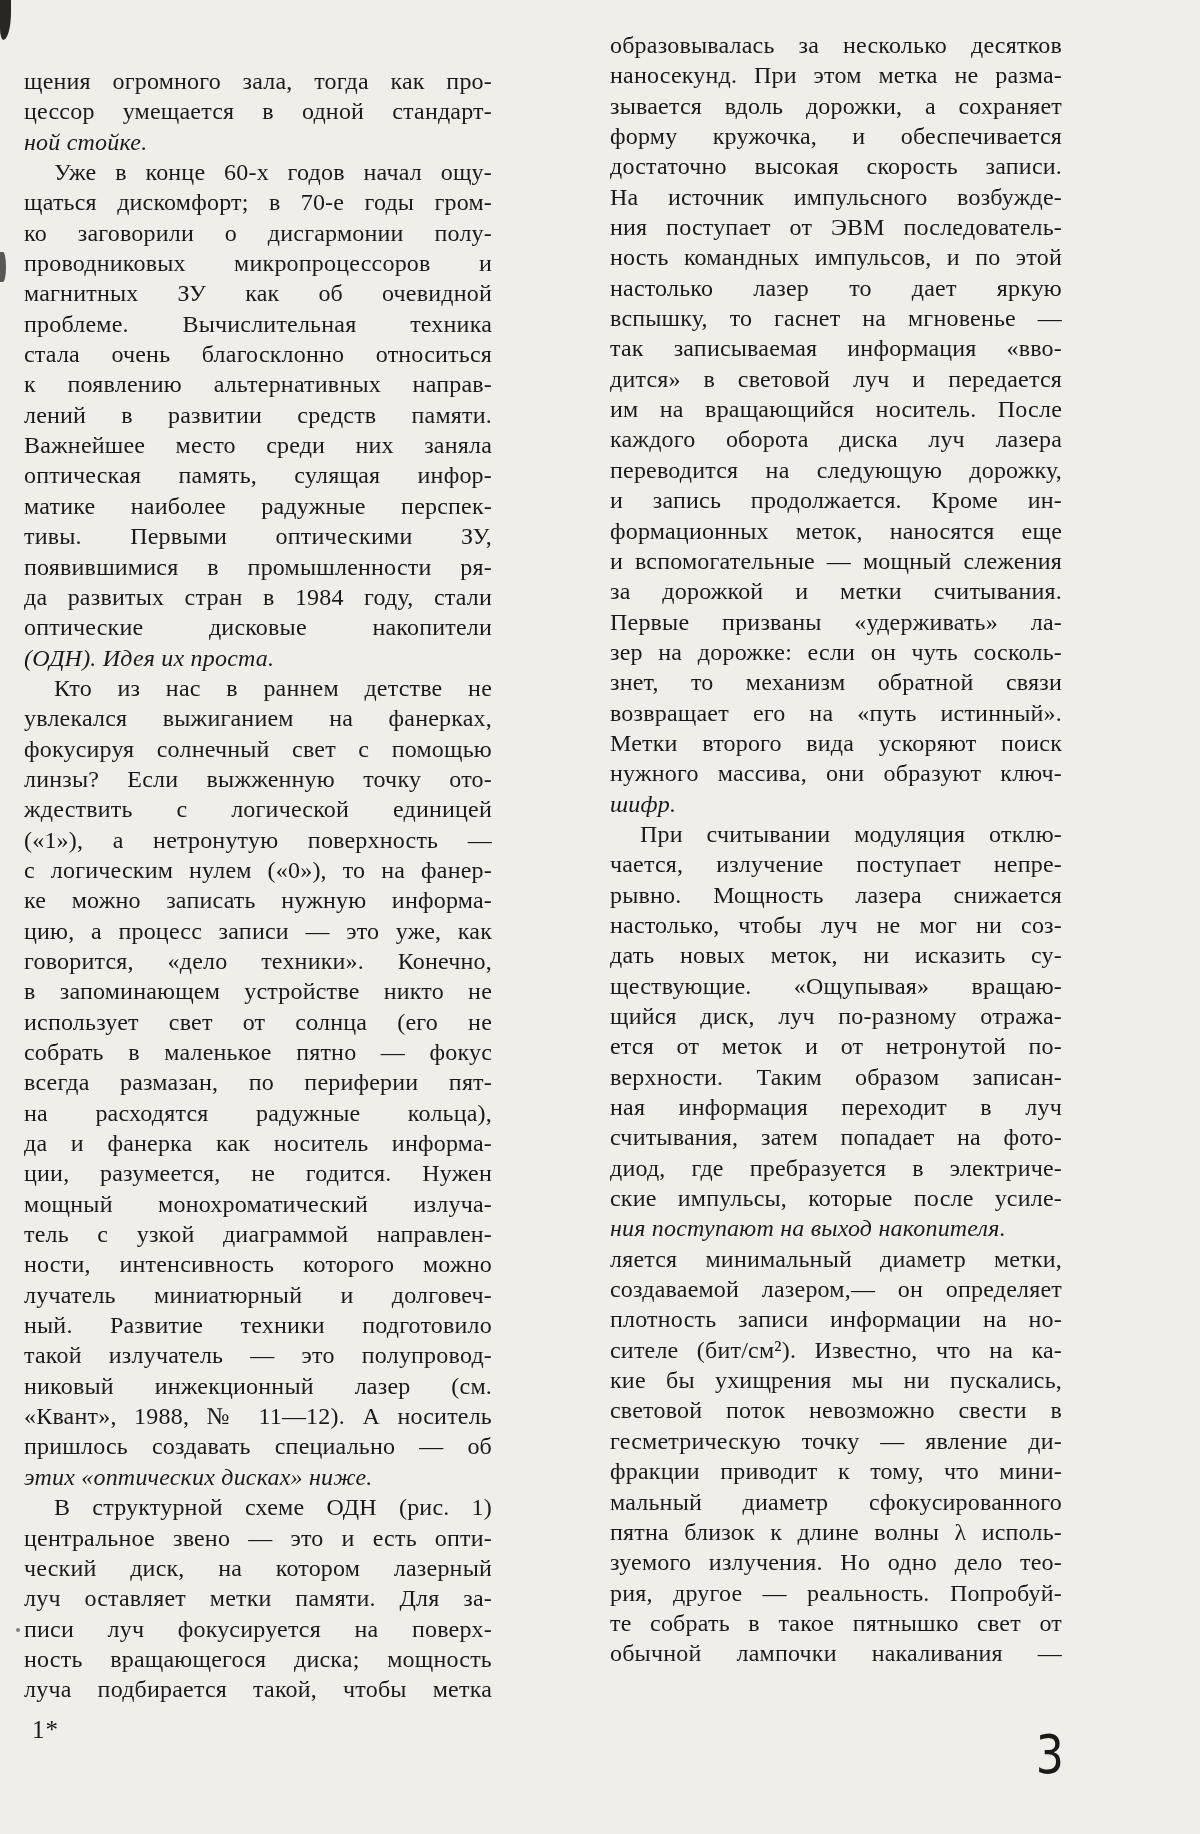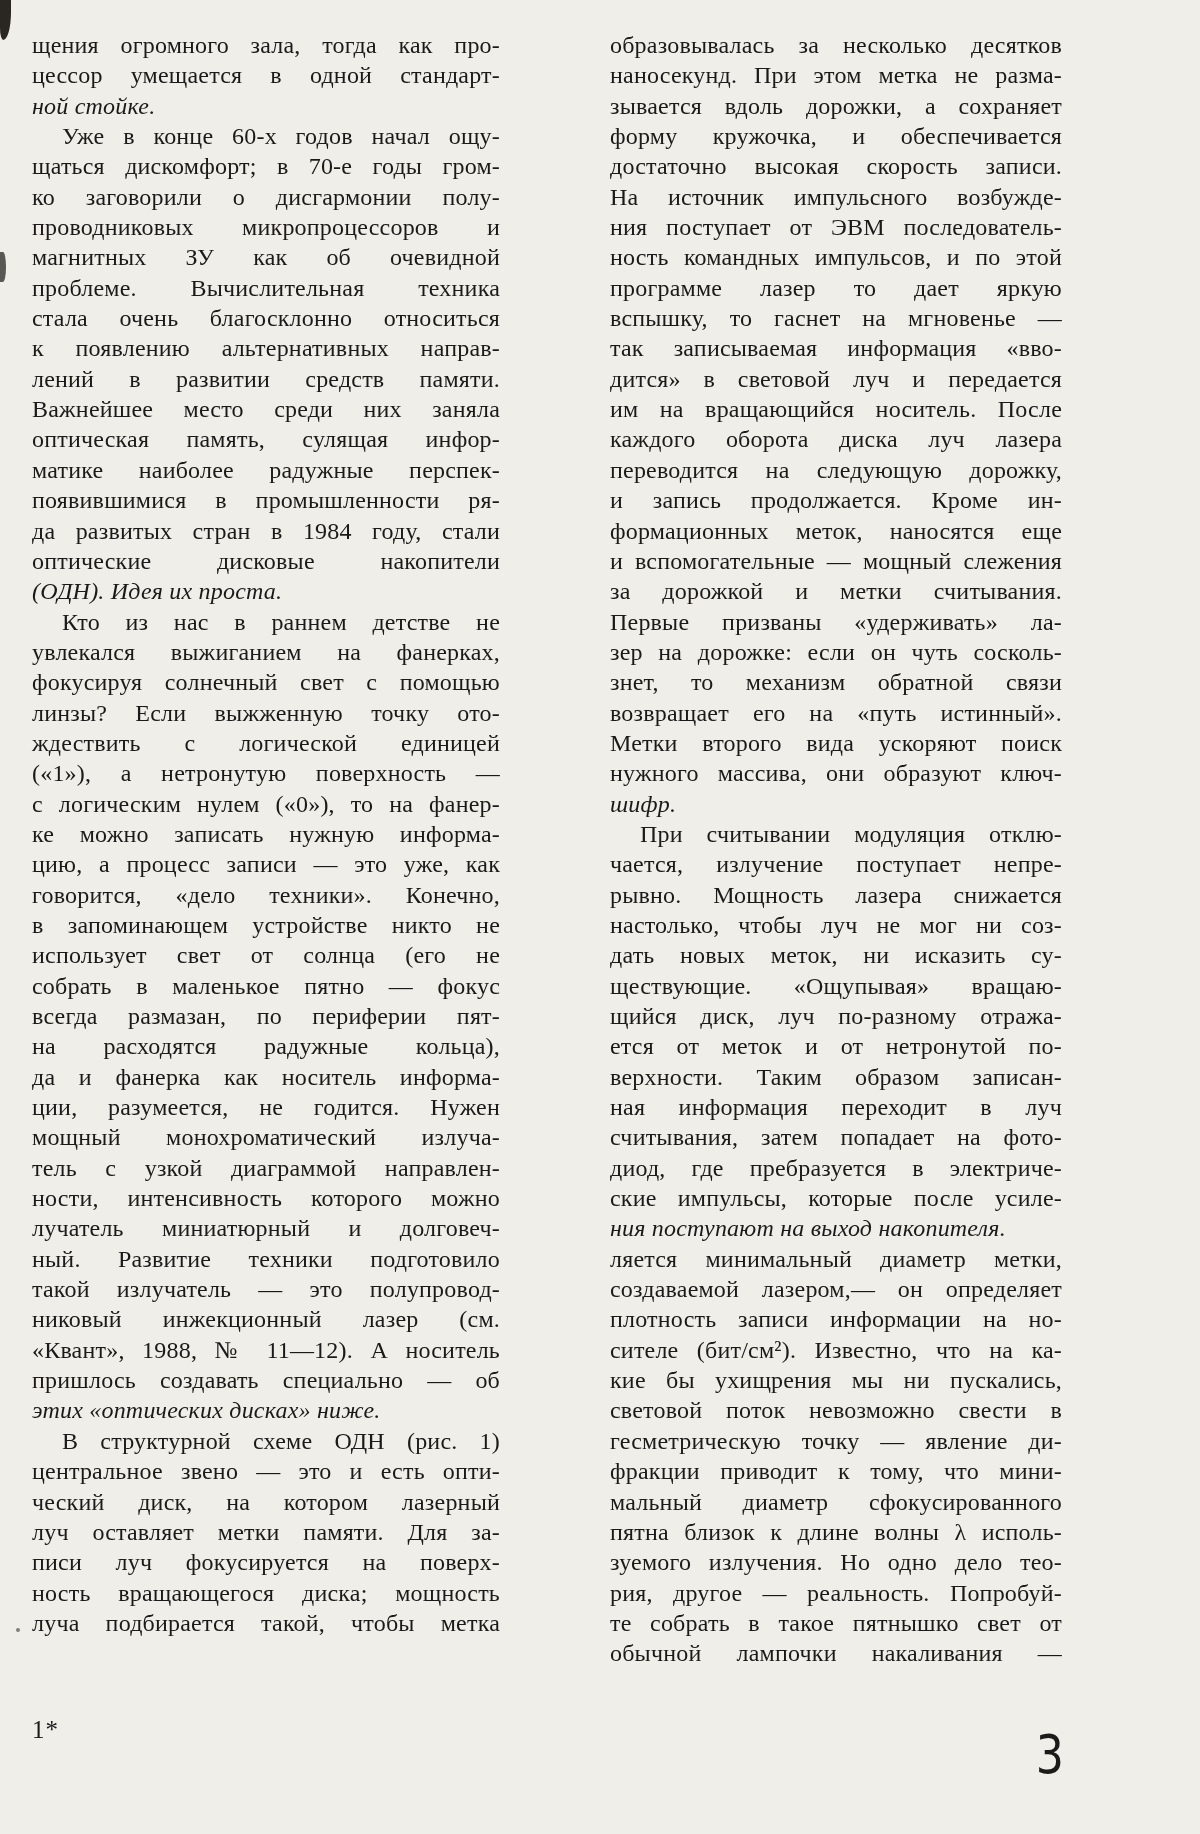--- a/index.html
+++ b/index.html
@@ -10,21 +10,21 @@
     font-family:"Liberation Serif", serif;
     color:#1b1a18;
     overflow:hidden;
   }
   .col{
     position:absolute;
     top:30px;
     font-size:24px;
     line-height:30.35px;
   }
-  .col-left{left:32px;width:468px;}
+  .col-left{left:24px;width:468px;margin-top:36px;}
   .col-right{left:610px;width:452px;}
   .ln{
     text-align:justify;
     text-align-last:justify;
     white-space:normal;
     letter-spacing:0.2px;
   }
   .ln.end{text-align-last:left;font-style:italic;}
   .ln.ind{text-indent:30px;}
   .footnote{
@@ -67,20 +67,21 @@
       <div class="ln">ко заговорили о дисгармонии полу-</div>
       <div class="ln">проводниковых микропроцессоров и</div>
       <div class="ln">магнитных ЗУ как об очевидной</div>
       <div class="ln">проблеме. Вычислительная техника</div>
       <div class="ln">стала очень благосклонно относиться</div>
       <div class="ln">к появлению альтернативных направ-</div>
       <div class="ln">лений в развитии средств памяти.</div>
       <div class="ln">Важнейшее место среди них заняла</div>
       <div class="ln">оптическая память, сулящая инфор-</div>
       <div class="ln">матике наиболее радужные перспек-</div>
+      <div class="ln">тивы. Первыми оптическими ЗУ,</div>
       <div class="ln">появившимися в промышленности ря-</div>
       <div class="ln">да развитых стран в 1984 году, стали</div>
       <div class="ln">оптические дисковые накопители</div>
       <div class="ln end">(ОДН). Идея их проста.</div>
       <div class="ln ind">Кто из нас в раннем детстве не</div>
       <div class="ln">увлекался выжиганием на фанерках,</div>
       <div class="ln">фокусируя солнечный свет с помощью</div>
       <div class="ln">линзы? Если выжженную точку ото-</div>
       <div class="ln">ждествить с логической единицей</div>
       <div class="ln">(«1»), а нетронутую поверхность —</div>
@@ -115,21 +116,21 @@
     </div>
   <div class="col col-right">
       <div class="ln">образовывалась за несколько десятков</div>
       <div class="ln">наносекунд. При этом метка не разма-</div>
       <div class="ln">зывается вдоль дорожки, а сохраняет</div>
       <div class="ln">форму кружочка, и обеспечивается</div>
       <div class="ln">достаточно высокая скорость записи.</div>
       <div class="ln">На источник импульсного возбужде-</div>
       <div class="ln">ния поступает от ЭВМ последователь-</div>
       <div class="ln">ность командных импульсов, и по этой</div>
-      <div class="ln">программе лазер то дает яркую</div>
+      <div class="ln">настолько лазер то дает яркую</div>
       <div class="ln">вспышку, то гаснет на мгновенье —</div>
       <div class="ln">так записываемая информация «вво-</div>
       <div class="ln">дится» в световой луч и передается</div>
       <div class="ln">им на вращающийся носитель. После</div>
       <div class="ln">каждого оборота диска луч лазера</div>
       <div class="ln">переводится на следующую дорожку,</div>
       <div class="ln">и запись продолжается. Кроме ин-</div>
       <div class="ln">формационных меток, наносятся еще</div>
       <div class="ln">и вспомогательные — мощный слежения</div>
       <div class="ln">за дорожкой и метки считывания.</div>

